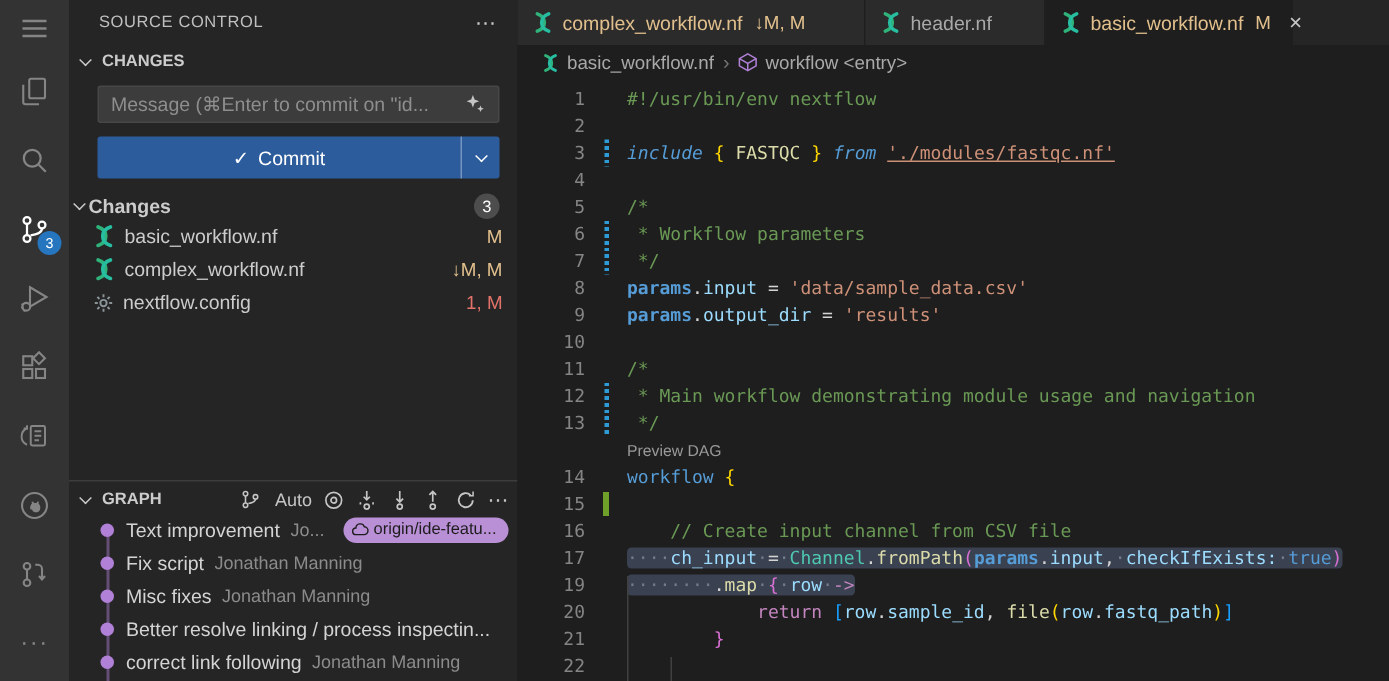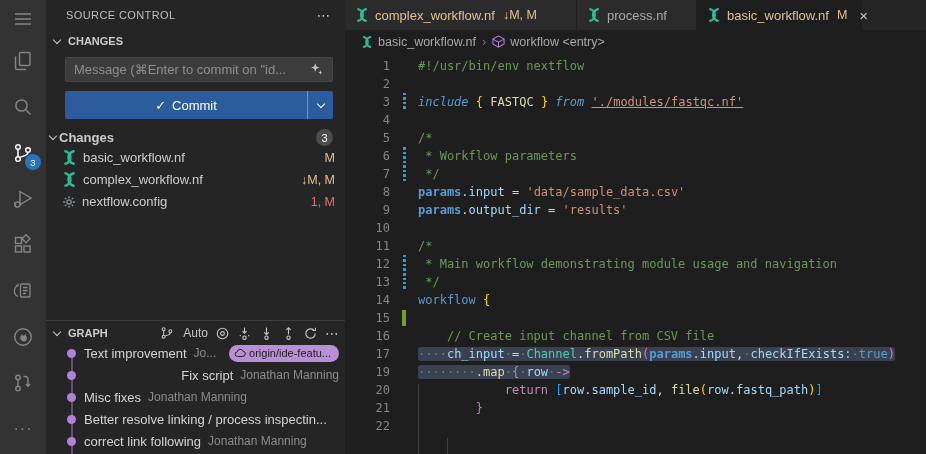--- a/index.html
+++ b/index.html
@@ -292,21 +292,21 @@
       <span class="commit-author">Jo...</span>
       <span class="branch-pill">
         <span>
             <svg width="12" height="10" viewBox="0 0 14 11" fill="none" stroke="#1c1c1c" stroke-width="1.1">
               <path d="M4 9.5a2.6 2.6 0 0 1-.2-5.2 3.4 3.4 0 0 1 6.6-.9 3 3 0 0 1-.5 6.1z"></path>
             </svg>
           </span>
         <span>origin/ide-featu...</span>
       </span>
     </div>
-    <div class="commit-row" style="top:364px;justify-content:flex-end;">
+    <div class="commit-row" style="top:364px;">
       <span class="commit-dot"></span>
       <span class="commit-msg">Fix script</span>
       <span class="commit-author">Jonathan Manning</span>
     </div>
     <div class="commit-row" style="top:386px;">
       <span class="commit-dot"></span>
       <span class="commit-msg">Misc fixes</span>
       <span class="commit-author">Jonathan Manning</span>
     </div>
     <div class="commit-row" style="top:408px;">
@@ -333,21 +333,21 @@
         <span class="t-mod">complex_workflow.nf</span>
         <span class="t-status">↓M, M</span>
       </div>
       <div class="tab" style="width:120px;">
         <span>
             <svg width="14" height="14" viewBox="0 0 14 14">
               <path d="M3.2 1.2C9.5 3.4 9.5 10.6 3.2 12.8" fill="none" stroke="#2fb37a" stroke-width="2.3" stroke-linecap="round"></path>
               <path d="M10.8 1.2C4.5 3.4 4.5 10.6 10.8 12.8" fill="none" stroke="#27bda0" stroke-width="2.3" stroke-linecap="round"></path>
             </svg>
           </span>
-        <span class="t-plain">process.nf</span>
+        <span class="t-plain">header.nf</span>
       </div>
       <div class="tab active" style="width:165px;">
         <span>
             <svg width="14" height="14" viewBox="0 0 14 14">
               <path d="M3.2 1.2C9.5 3.4 9.5 10.6 3.2 12.8" fill="none" stroke="#2fb37a" stroke-width="2.3" stroke-linecap="round"></path>
               <path d="M10.8 1.2C4.5 3.4 4.5 10.6 10.8 12.8" fill="none" stroke="#27bda0" stroke-width="2.3" stroke-linecap="round"></path>
             </svg>
           </span>
         <span class="t-mod">basic_workflow.nf</span>
         <span class="t-status">M</span>
@@ -435,20 +435,25 @@
           <div class="crow">
             <span class="lnum">12</span>
             <span class="gmark mod"></span>
             <span class="ctext"><span class="tk-comment"> * Main workflow demonstrating module usage and navigation</span></span>
           </div>
           <div class="crow">
             <span class="lnum">13</span>
             <span class="gmark mod"></span>
             <span class="ctext"><span class="tk-comment"> */</span></span>
           </div>
+          <div class="crow lens-row">
+            <span class="lnum"></span>
+            <span class="gmark"></span>
+            <span class="lens">Preview DAG</span>
+          </div>
           <div class="crow">
             <span class="lnum">14</span>
             <span class="gmark"></span>
             <span class="ctext"><span class="tk-kw">workflow </span><span class="tk-b1">{</span></span>
           </div>
           <div class="crow">
             <span class="lnum">15</span>
             <span class="gmark add"></span>
             <span class="ctext"></span>
           </div>

